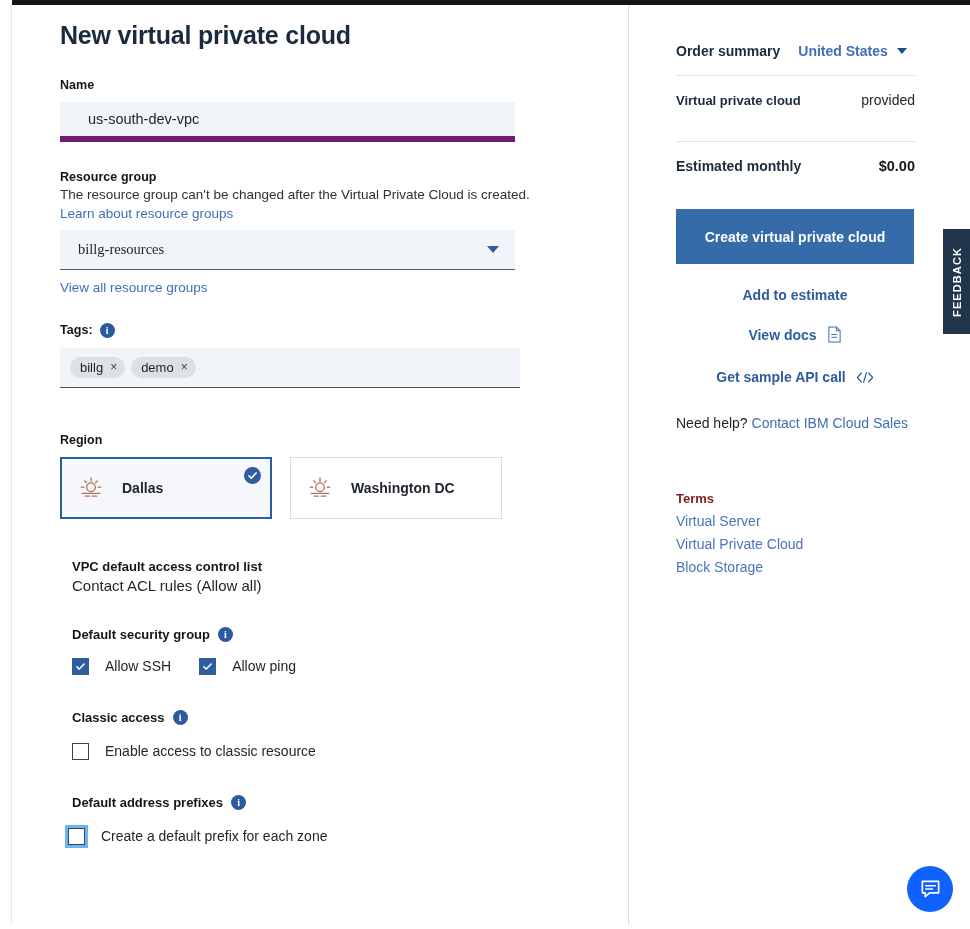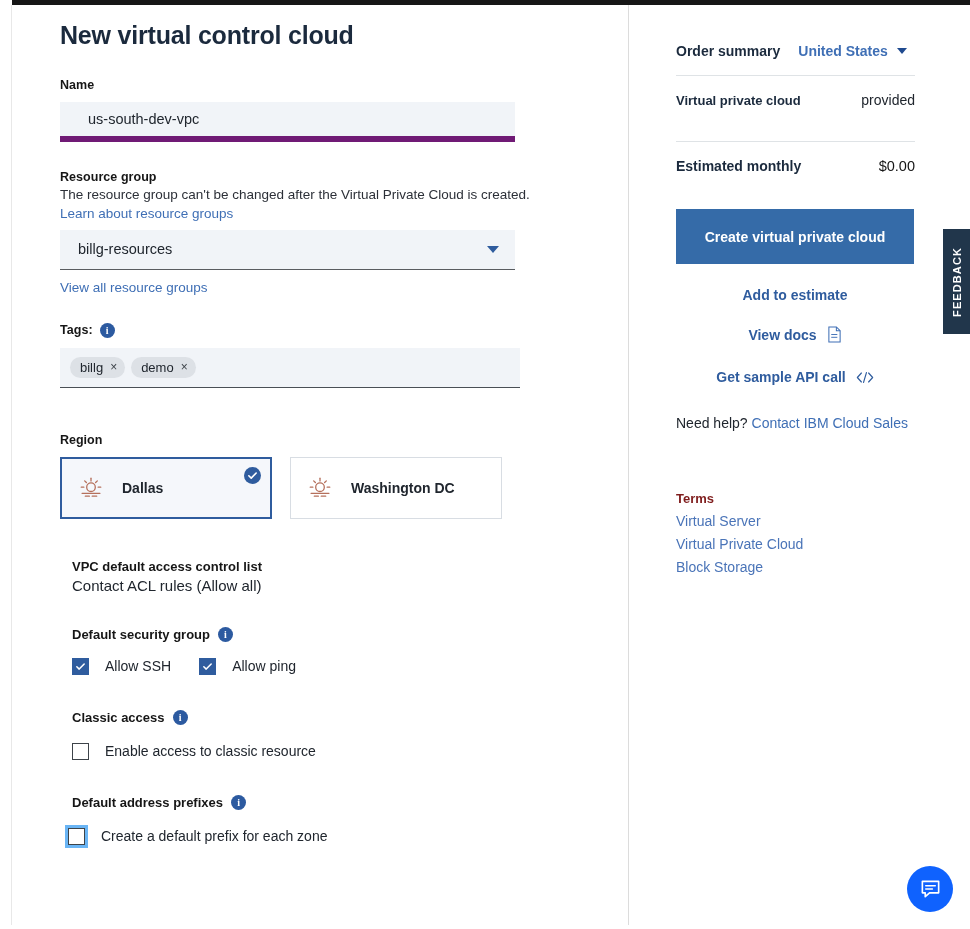--- a/index.html
+++ b/index.html
@@ -74,21 +74,21 @@
   .select-row {
     margin-top: 8px;
     width: 455px; height: 40px;
     background: #f1f4f8;
     border-bottom: 1px solid #595c60;
     display: flex; align-items: center;
     padding: 0 16px 0 18px;
     font-size: 14.5px; color: #20262e;
     cursor: pointer;
   }
-  .select-row .val { flex: 1; }
+  .select-row .val { flex: 1; font-family: Liberation Serif, serif; }
   .caret {
     width: 0; height: 0;
     border-left: 6px solid transparent;
     border-right: 6px solid transparent;
     border-top: 7px solid #2f5c9e;
   }
   .below-link { display: block; margin-top: 10px; }
 
   
   .tags-label-row { display: flex; align-items: center; gap: 7px; }
@@ -185,21 +185,21 @@
     border-top: 6px solid #1f4a8f;
   }
   .sum-divider { height: 1px; background: #dfe3e6; margin: 16px 0 0 0; }
   .sum-row {
     display: flex; justify-content: space-between; align-items: baseline;
     padding: 16px 0 17px 0;
   }
   .sum-row .k { font-size: 13px; font-weight: bold; color: #1b2a3d; }
   .sum-row .v { font-size: 14px; color: #20262e; }
   .sum-row.total .k { font-size: 14px; }
-  .sum-row.total .v { font-size: 14.5px; font-weight: normal; color: #161616; }
+  .sum-row.total .v { font-size: 14.5px; font-weight: bold; color: #161616; }
 
   .primary-btn {
     margin-top: 18px;
     width: 238px; height: 55px;
     background: #356ba8;
     color: #ffffff; font-size: 14px; font-weight: bold;
     display: flex; align-items: center; justify-content: center;
     border: none; cursor: pointer;
     font-family: "Liberation Sans", sans-serif;
   }
@@ -251,21 +251,21 @@
 <body>
 
 <div id="page">
 
   <div class="topbar"></div>
   <div class="topbar-left-gap"></div>
 
   <div class="form-panel">
     <div class="form-inner">
 
-      <div class="page-title">New virtual control cloud</div>
+      <div class="page-title">New virtual private cloud</div>
 
       <div class="field-block">
         <div class="field-label">Name</div>
         <div class="text-input">us-south-dev-vpc</div>
       </div>
 
       <div class="field-block">
         <div class="field-label">Resource group</div>
         <div class="helper-text">The resource group can't be changed after the Virtual Private Cloud is created.</div>
         <a class="inline-link">Learn about resource groups</a>

